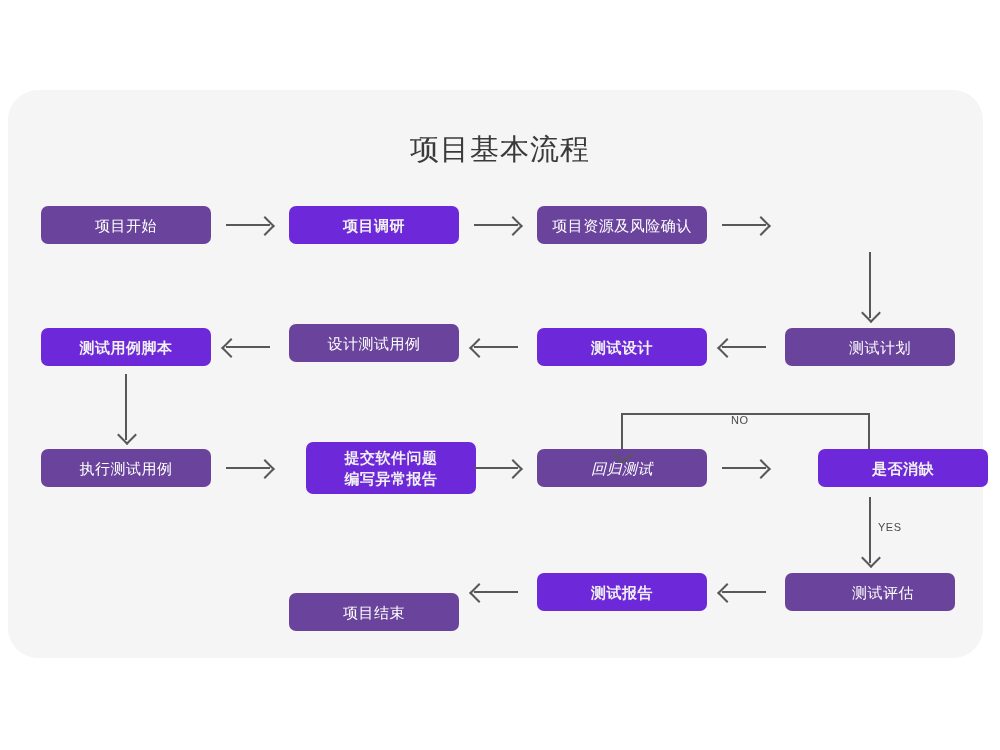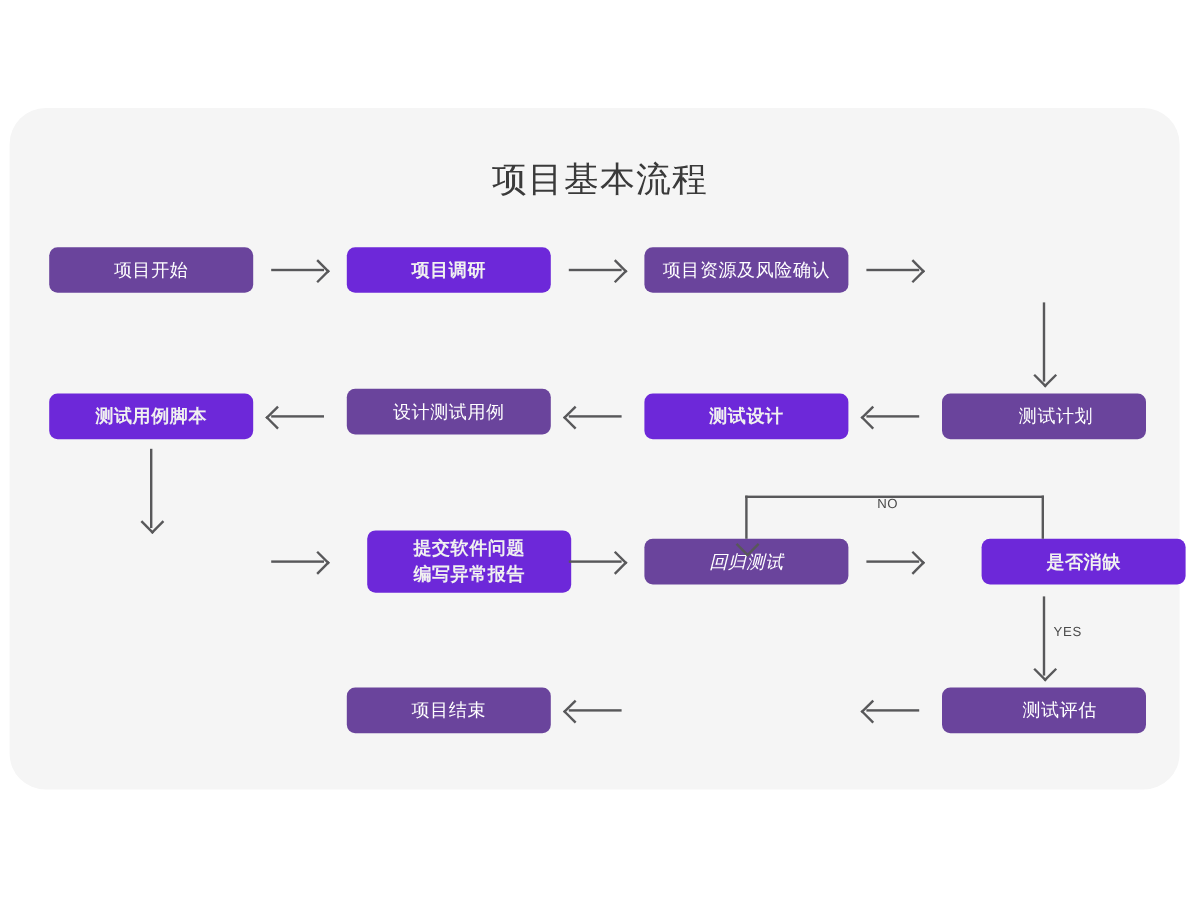--- a/index.html
+++ b/index.html
@@ -189,20 +189,23 @@
     </div>
 
   <div class="node purple" style="left:785px; top:328px; width:170px; height:38px;padding-left:20px;">
     <span>测试计划</span>
   </div>
 
   <div class="arrow-v" style="left:125px; top:374px; height:66px;">
       <i class="head"></i>
     </div>
 
+  <div class="node purple" style="left:41px; top:449px; width:170px; height:38px;">
+    <span>执行测试用例</span>
+  </div>
 
   <div class="arrow-h right" style="left:226px; top:467px; width:44px;">
       <i class="head"></i>
     </div>
 
   <div class="node gray" style="left:289px; top:442px; width:170px; height:52px; white-space:pre-line;margin-left:17px;">
     <span>提交软件问题
 编写异常报告</span>
   </div>
 
@@ -225,28 +228,31 @@
   <div class="loop" style="left:621px; top:413px; width:249px; height:36px;">
       <i class="head"></i>
     </div>
   <div class="edge-label" style="left:731px; top:414px;">NO</div>
 
   <div class="arrow-v" style="left:869px; top:497px; height:66px;">
       <i class="head"></i>
     </div>
   <div class="edge-label" style="left:878px; top:521px;">YES</div>
 
-  <div class="node purple" style="left:289px; top:573px; width:170px; height:38px;">
+  <div class="node purple" style="left:289px; top:593px; width:170px; height:38px;">
     <span>项目结束</span>
   </div>
 
   <div class="arrow-h left" style="left:474px; top:591px; width:44px;">
       <i class="head"></i>
     </div>
 
+  <div class="node gray" style="left:537px; top:573px; width:170px; height:38px;">
+    <span>测试报告</span>
+  </div>
 
   <div class="arrow-h left" style="left:722px; top:591px; width:44px;">
       <i class="head"></i>
     </div>
 
   <div class="node purple" style="left:785px; top:573px; width:170px; height:38px;padding-left:26px;">
     <span>测试评估</span>
   </div>
 
 </div>

